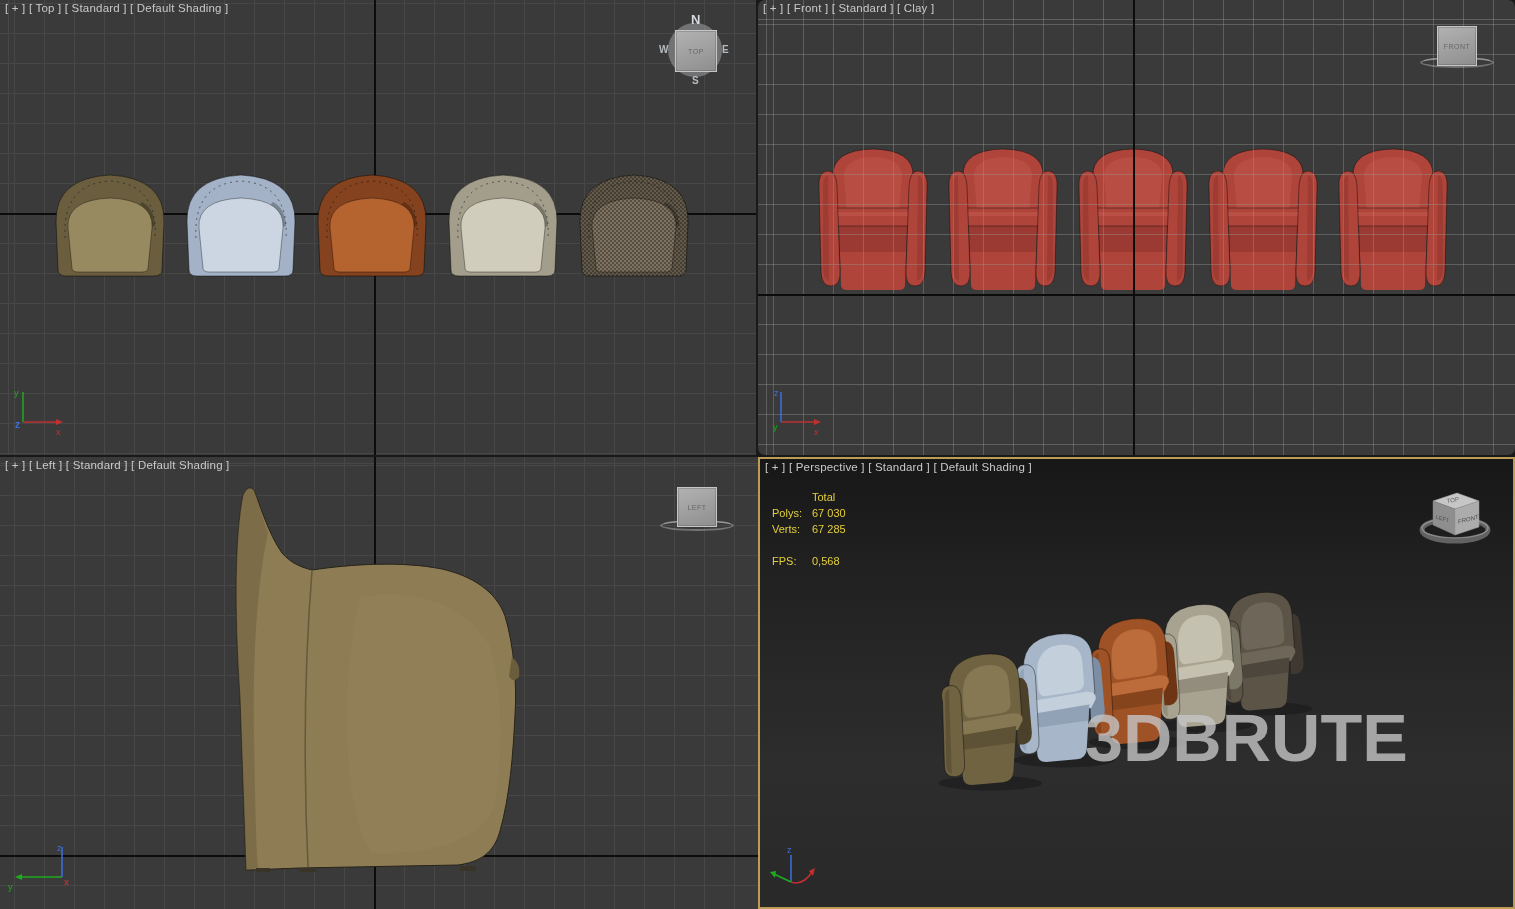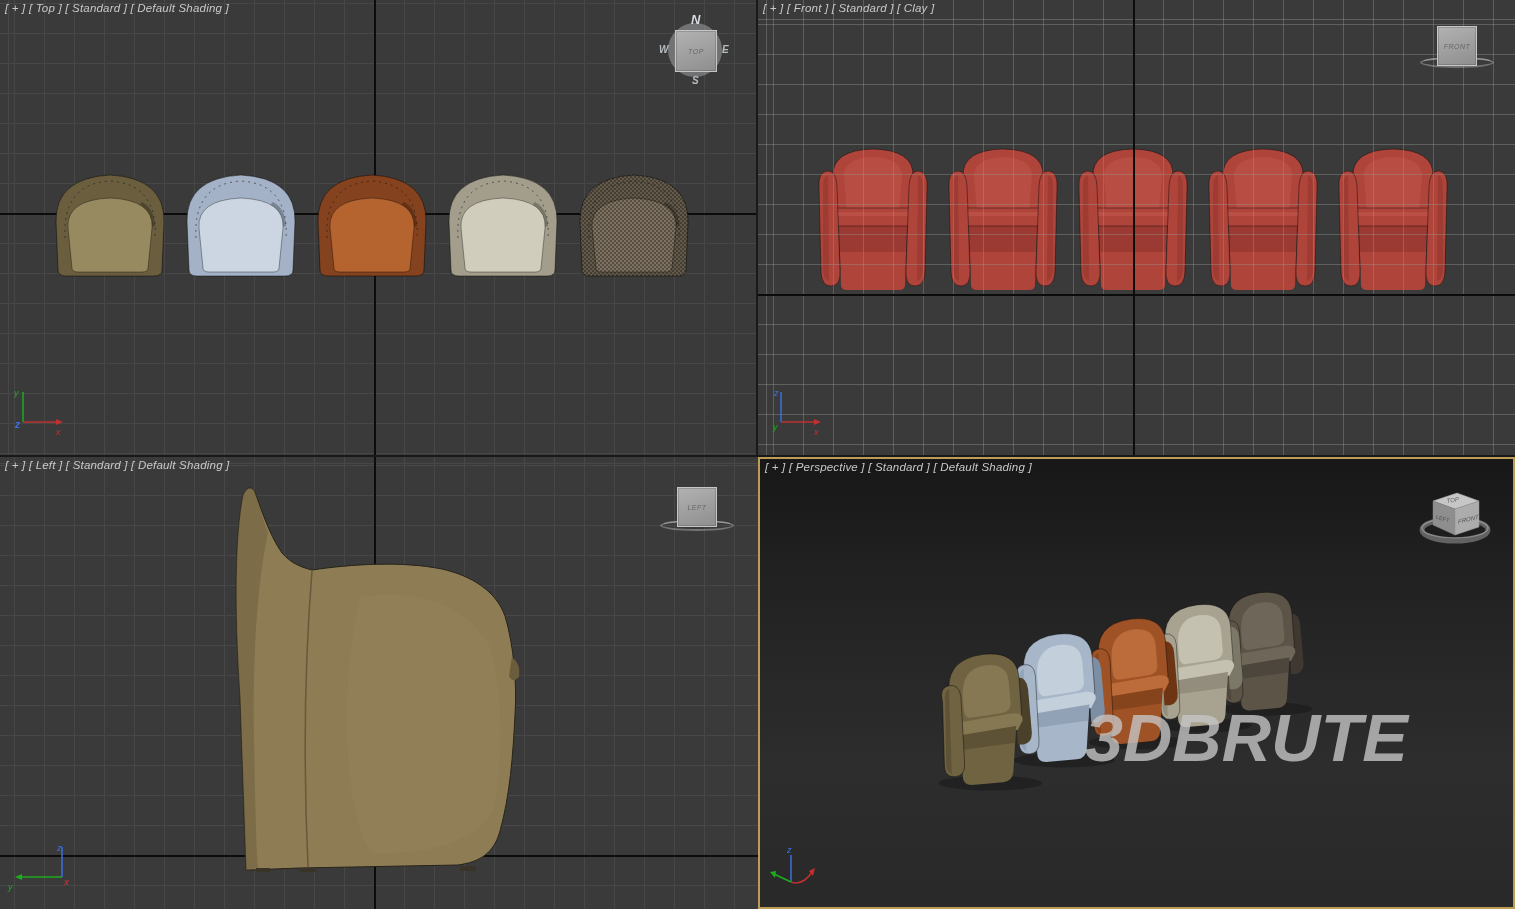--- a/index.html
+++ b/index.html
@@ -1,24 +1,24 @@
 <!DOCTYPE html>
 <html><head>
 <meta charset="utf-8">
 <style>
   html,body{margin:0;padding:0;background:#191919;width:1515px;height:909px;overflow:hidden;
     font-family:"Liberation Sans",sans-serif;}
-  .stage{position:relative;width:1319px;height:909px;background:#191919;font-style:italic;}
+  .stage{position:relative;width:1319px;height:909px;background:#191919;}
   .vp{position:absolute;overflow:hidden;}
   .gridvp{background-color:#3a3a3a;
     background-image:
       repeating-linear-gradient(to right,#474747 0px,#474747 1px,transparent 1px,transparent 30px),
       repeating-linear-gradient(to bottom,#474747 0px,#474747 1px,transparent 1px,transparent 30px);}
   #vp-top{left:0;top:0;width:756px;height:455px;background-position:14px 0px,0px 3px;}
-  #vp-front{left:758px;top:0;width:757px;height:455px;background:#3a3a3a;}
+  #vp-front{left:758px;top:0;width:757px;height:455px;background:#3a3a3a;border-radius:7px;}
   #vp-left{left:0;top:457px;width:756px;height:452px;background-position:14px 0px,0px 8px;padding-left:44px;}
   #vp-persp{left:758px;top:457px;width:757px;height:452px;box-sizing:border-box;
     border:2px solid #bd9c55;
     background:linear-gradient(180deg,#171717 0%,#222222 28%,#2d2d2d 68%,#292929 100%);}
   .vp-label{position:absolute;left:5px;top:2px;font-size:11.5px;color:#c9c9c9;
     letter-spacing:.2px;z-index:7;cursor:default;white-space:nowrap;}
   .axv{position:absolute;top:0;bottom:0;width:2px;background:#0c0c0c;z-index:0;}
   .axh{position:absolute;left:0;right:0;height:2px;background:#0c0c0c;z-index:0;}
   .chairsvg{position:absolute;left:0;top:0;z-index:1;}
   .gridoverlay{position:absolute;inset:0;z-index:2;pointer-events:none;
@@ -249,20 +249,26 @@
         </g>
       <g transform="translate(177,188) scale(0.92)" style="--pb:#6f6342;--pl:#867852;--pd:#4b412a">
           <use href="#pchair"></use>
         </g>
     </svg>
 
     <div class="watermark">3DBRUTE</div>
 
     <div class="vp-label">[ + ] [ Perspective ] [ Standard ] [ Default Shading ]</div>
 
+    <div class="stats">
+      <div><span class="sl"></span><span>Total</span></div>
+      <div><span class="sl">Polys:</span><span>67 030</span></div>
+      <div><span class="sl">Verts:</span><span>67 285</span></div>
+      <div class="fpsrow"><span class="sl">FPS:</span><span>0,568</span></div>
+    </div>
 
     <svg class="widget" style="left:653px;top:18px" width="86" height="80">
       <ellipse cx="42" cy="53" rx="33" ry="11" fill="none" stroke="#6e6e6e" stroke-width="5" opacity=".85"></ellipse>
       <ellipse cx="42" cy="51" rx="33" ry="10" fill="none" stroke="#9b9b9b" stroke-width="1.5" opacity=".8"></ellipse>
       <polygon points="20,24 44,16 66,24 42,32" fill="#c6c6c6" stroke="#a8a8a8" stroke-width="0.5"></polygon>
       <polygon points="20,24 42,32 42,58 20,48" fill="#8e8e8e" stroke="#7c7c7c" stroke-width="0.5"></polygon>
       <polygon points="42,32 66,24 66,50 42,58" fill="#acacac" stroke="#949494" stroke-width="0.5"></polygon>
       <text x="34" y="26" font-size="6" fill="#5c5c5c" transform="rotate(-8 34 26)">TOP</text>
       <text x="23" y="43" font-size="5.5" fill="#4f4f4f" transform="skewY(16) translate(0,-8)">LEFT</text>
       <text x="45" y="46" font-size="6" fill="#4f4f4f" transform="skewY(-14) translate(0,12)">FRONT</text>

